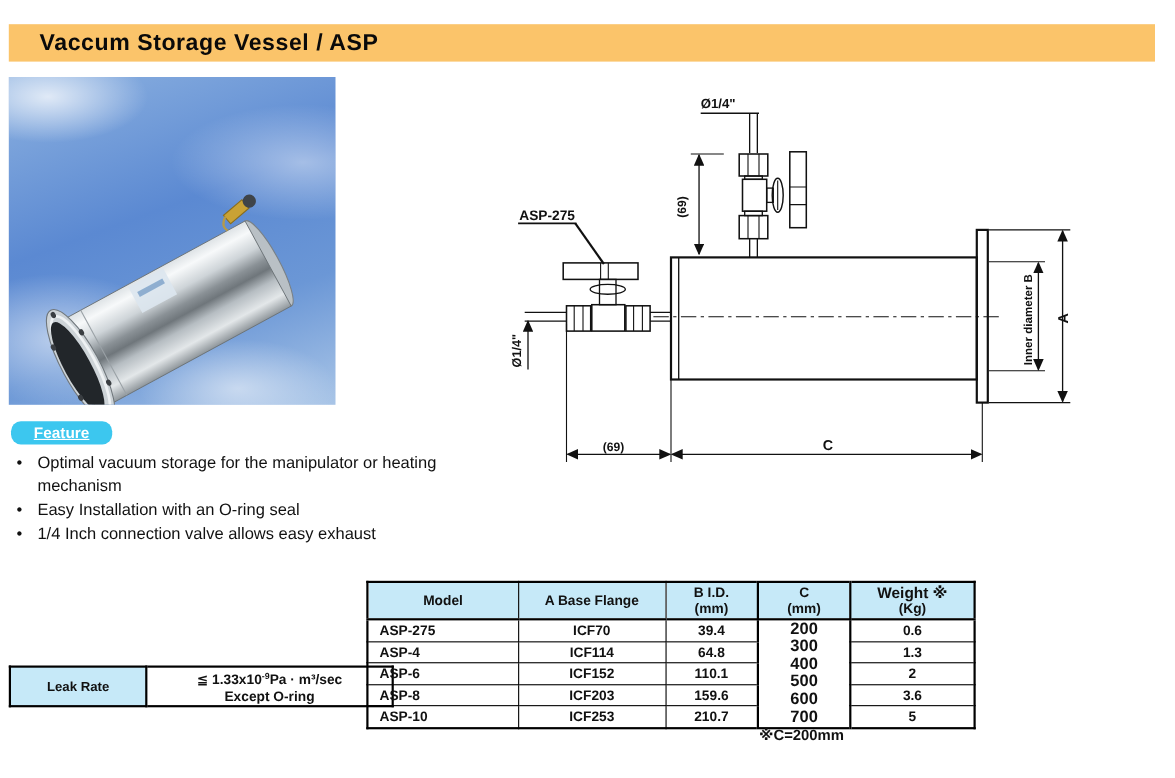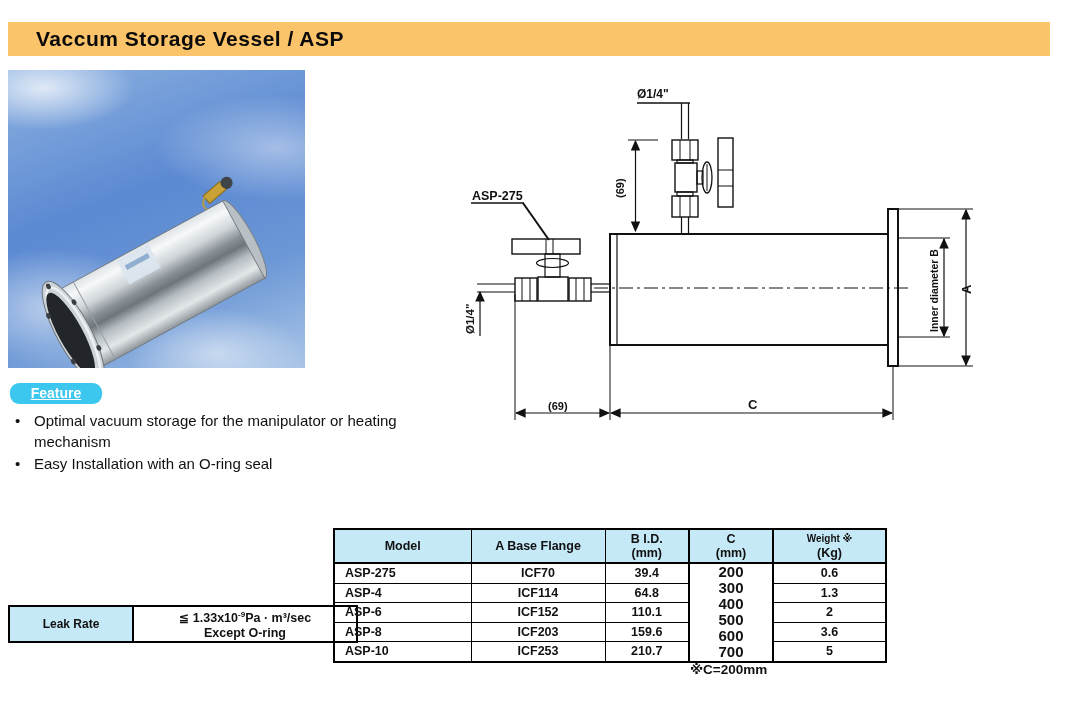--- a/index.html
+++ b/index.html
@@ -58,21 +58,21 @@
     position:absolute;left:333px;top:528px;width:552px;border-collapse:collapse;
     table-layout:fixed;
   }
   .model-table th,.model-table td{
     border:1px solid #000;font-weight:bold;text-align:center;vertical-align:middle;
     padding:0;overflow:hidden;
   }
   .model-table th{background:#c6e9f8;font-size:12.5px;line-height:14px;height:32px;
     border-bottom:2px solid #000;}
   .model-table th .sub{font-size:12.5px;}
-  .model-table th.small-top .top{font-size:10px;}
+  .model-table th.small-top .top{font-size:14px;}
   .model-table td{font-size:12.5px;height:18px;}
   .model-table td.model{text-align:left;padding-left:10px;}
   .model-table .thick-r{border-right:2px solid #000;}
   .model-table{border:2px solid #000;}
   .c-cell div{line-height:16.1px;font-size:15px;font-weight:bold;}
   .note{position:absolute;left:690px;top:661px;font-size:13.5px;font-weight:bold;}
 </style>
 </head>
 <body>
 
@@ -117,20 +117,21 @@
         <ellipse cx="21" cy="-26" rx="2.2" ry="3" fill="#3a3e42"></ellipse>
       </g>
     </g>
   </svg>
 </div>
 
 <div class="feature-badge">Feature</div>
 <ul class="bullets">
   <li>Optimal vacuum storage  for the manipulator or heating mechanism</li>
   <li>Easy Installation with an O-ring seal</li>
+  <li>1/4 Inch connection valve allows easy exhaust</li>
 </ul>
 
 <svg class="diagram" viewBox="440 78 545 350">
   <defs>
     <marker id="arr" markerWidth="9" markerHeight="8" refX="8" refY="4" orient="auto-start-reverse">
       <path d="M0,0 L9,4 L0,8 z" fill="#111"></path>
     </marker>
   </defs>
 
   <text x="637" y="98" font-size="12">Ø1/4"</text>

